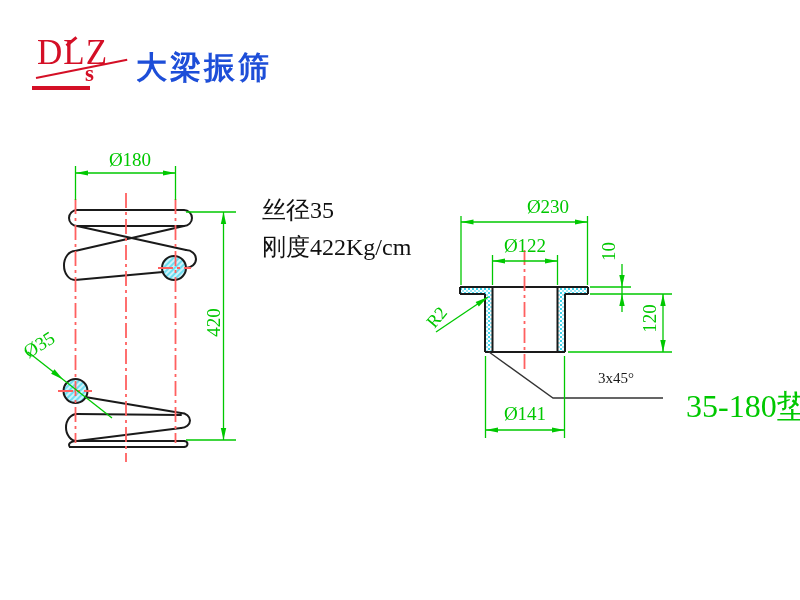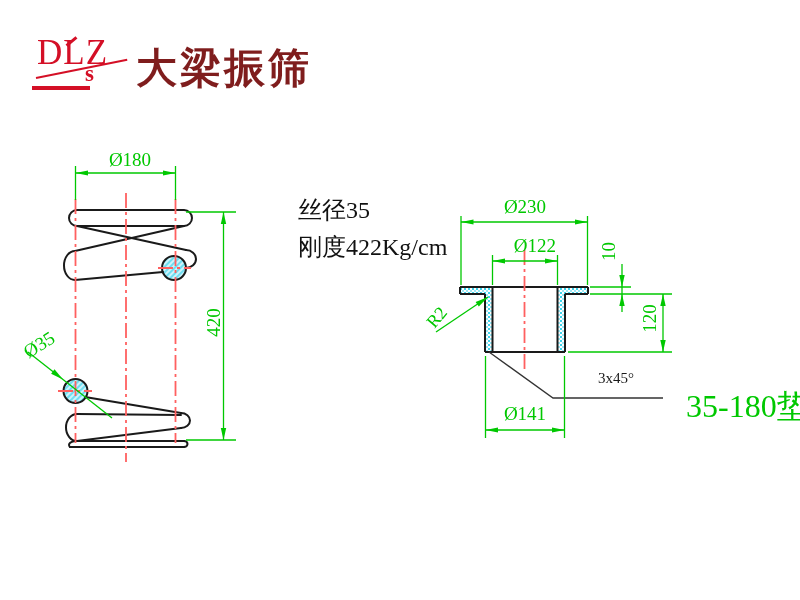--- a/index.html
+++ b/index.html
@@ -12,23 +12,23 @@
   .blk{color:#1a1a1a;}
   .logo-text{position:absolute;left:37px;top:35px;font-size:35px;line-height:35px;font-weight:normal;
        color:#d40f26;letter-spacing:1px;font-family:"Liberation Serif",serif;}
   .logo-accent{position:absolute;left:65px;top:40px;width:13px;height:3px;background:#d40f26;
        transform:rotate(-40deg);}
   .logo-swoosh{position:absolute;left:36px;top:77px;width:93px;height:2px;background:#d40f26;
        transform:rotate(-11.3deg);transform-origin:0 50%;}
   .logo-s{position:absolute;left:85px;top:62px;font-size:23px;line-height:23px;font-weight:bold;
        color:#d40f26;font-family:"Liberation Serif",serif;}
   .logo-underbar{position:absolute;left:32px;top:86px;width:58px;height:4px;background:#d40f26;}
-  .brand-title{position:absolute;left:136px;top:46px;font-size:41px;line-height:44px;font-weight:bold;
-       color:#7f1d1d;letter-spacing:3px;font-family:"Liberation Sans",sans-serif;}
-  .specs{position:absolute;left:262px;top:192px;color:#111;font-size:24px;margin-left:36px;}
+  .brand-title{position:absolute;left:136px;top:46px;font-size:31px;line-height:44px;font-weight:bold;
+       color:#1d4ed8;letter-spacing:3px;font-family:"Liberation Sans",sans-serif;}
+  .specs{position:absolute;left:262px;top:192px;color:#111;font-size:24px;}
   .specs div{height:36.6px;line-height:36.6px;}
   .part-label{position:absolute;left:686px;top:385px;font-size:32px;color:#00c800;
        font-family:"Liberation Serif",serif;white-space:nowrap;}
 </style>
 </head>
 <body>
 
 <div id="stage">
 
   <svg width="800" height="600" viewBox="0 0 800 600">
@@ -156,22 +156,22 @@
 
   <div class="specs">
     <div>丝径35</div>
     <div>刚度422Kg/cm</div>
   </div>
 
   <div class="lbl" style="left:99px;top:150px;width:62px;">Ø180</div>
   <div class="lbl rot" style="left:185px;top:313px;width:56px;">420</div>
   <div class="lbl" style="left:14px;top:335px;width:50px;transform:rotate(-32deg);">Ø35</div>
 
-  <div class="lbl" style="left:494px;top:197px;width:62px;">Ø230</div>
-  <div class="lbl" style="left:494px;top:236px;width:62px;text-align:right;">Ø122</div>
+  <div class="lbl" style="left:517px;top:197px;width:62px;">Ø230</div>
+  <div class="lbl" style="left:494px;top:236px;width:62px;">Ø122</div>
   <div class="lbl rot" style="left:588px;top:242px;width:40px;">10</div>
   <div class="lbl rot" style="left:621px;top:309px;width:56px;">120</div>
   <div class="lbl" style="left:494px;top:404px;width:62px;font-family:Liberation Serif, serif;">Ø141</div>
   <div class="lbl" style="left:419px;top:308px;width:36px;font-size:18px;transform:rotate(-50deg);">R2</div>
   <div class="lbl blk" style="left:574px;top:369px;width:84px;font-size:15px;">3x45°</div>
 
   <div class="part-label">35-180垫</div>
 
 </div>
 

